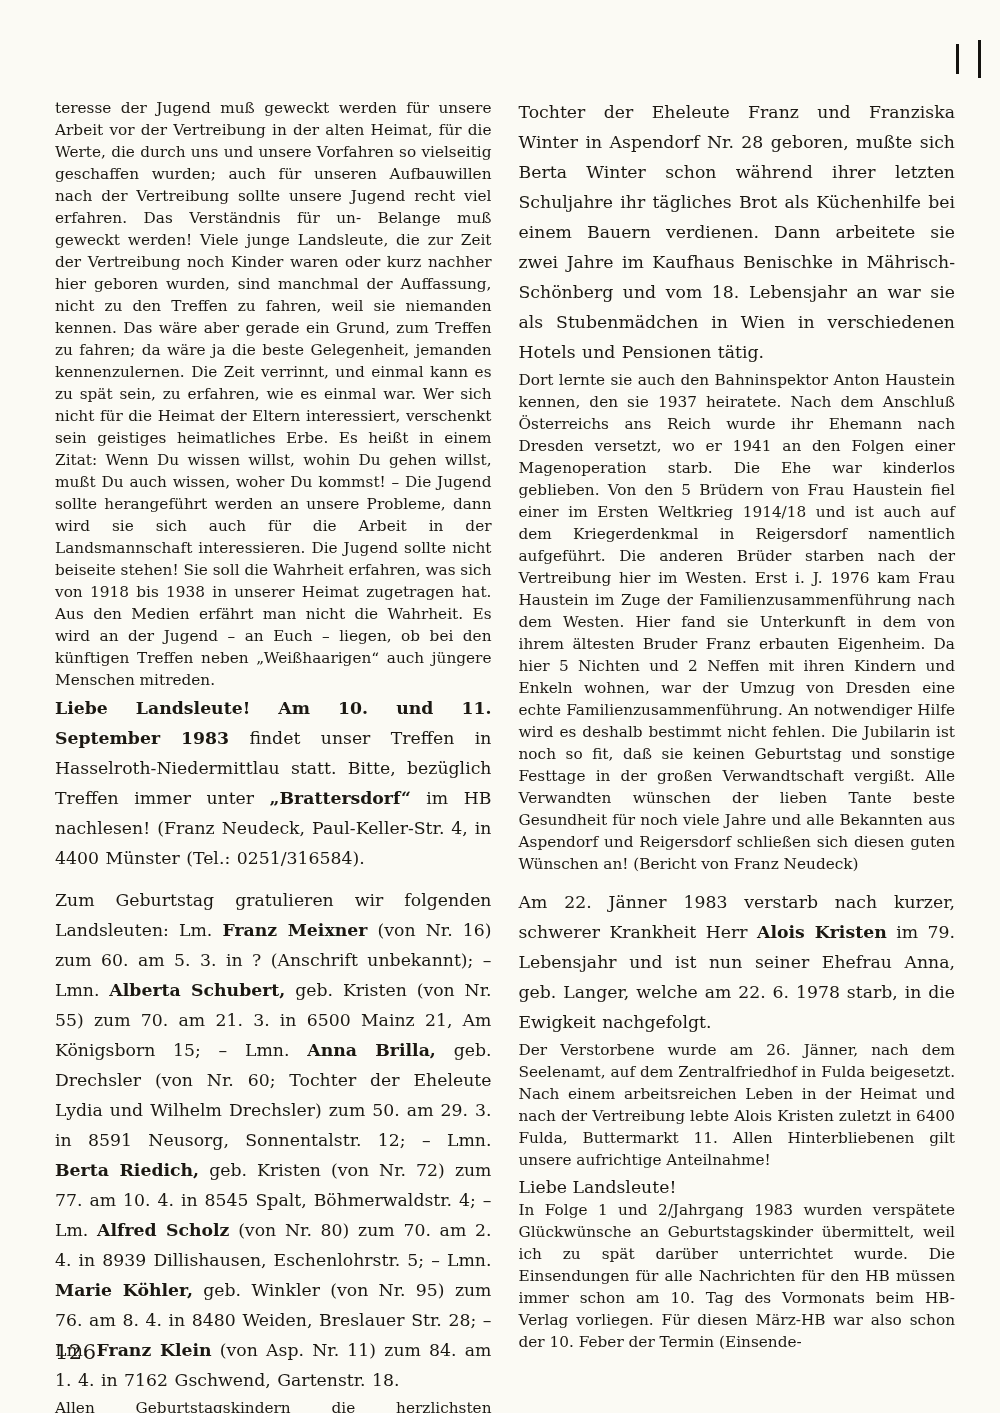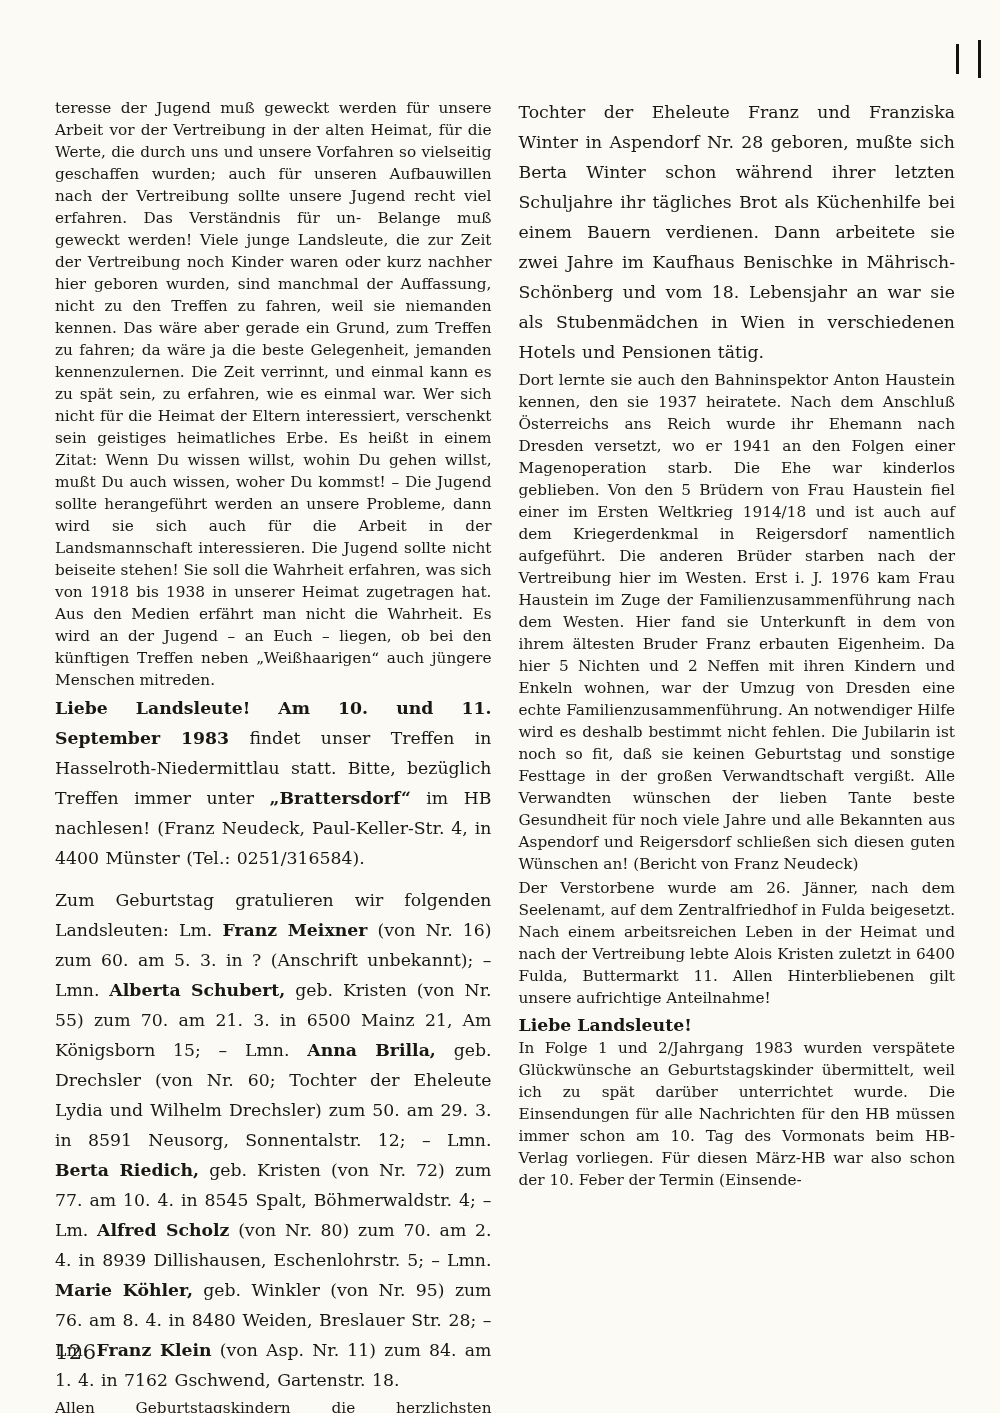--- a/index.html
+++ b/index.html
@@ -44,21 +44,21 @@
   }
   .heading-main {
     font-size: 18.5px;
     font-weight: bold;
     letter-spacing: 0.4px;
     margin-top: 12px;
     margin-bottom: 8px;
   }
   .heading-sub {
     font-size: 17.3px;
-    font-weight: bold;
+    font-weight: normal;
     margin-top: 6px;
     margin-bottom: 2px;
   }
   .page-number {
     position: absolute;
     left: 55px;
     top: 1340px;
     font-size: 21px;
     letter-spacing: 0.5px;
   }
@@ -77,20 +77,21 @@
       <p class="txt-s para">teresse der Jugend muß geweckt werden für unsere Arbeit vor der Vertreibung in der alten Heimat, für die Werte, die durch uns und unsere Vorfahren so vielseitig geschaffen wurden; auch für unseren Aufbauwillen nach der Vertreibung sollte unsere Jugend recht viel erfahren. Das Verständnis für un- Belange muß geweckt werden! Viele junge Landsleute, die zur Zeit der Vertreibung noch Kinder waren oder kurz nachher hier geboren wurden, sind manchmal der Auffassung, nicht zu den Treffen zu fahren, weil sie niemanden kennen. Das wäre aber gerade ein Grund, zum Treffen zu fahren; da wäre ja die beste Gelegenheit, jemanden kennenzulernen. Die Zeit verrinnt, und einmal kann es zu spät sein, zu erfahren, wie es einmal war. Wer sich nicht für die Heimat der Eltern interessiert, verschenkt sein geistiges heimatliches Erbe. Es heißt in einem Zitat: Wenn Du wissen willst, wohin Du gehen willst, mußt Du auch wissen, woher Du kommst! – Die Jugend sollte herangeführt werden an unsere Probleme, dann wird sie sich auch für die Arbeit in der Landsmannschaft interessieren. Die Jugend sollte nicht beiseite stehen! Sie soll die Wahrheit erfahren, was sich von 1918 bis 1938 in unserer Heimat zugetragen hat. Aus den Medien erfährt man nicht die Wahrheit. Es wird an der Jugend – an Euch – liegen, ob bei den künftigen Treffen neben „Weißhaarigen“ auch jüngere Menschen mitreden.</p>
       <p class="txt-l para"><b>Liebe Landsleute! Am 10. und 11. September 1983</b><span> findet unser Treffen in Hasselroth-Niedermittlau statt. Bitte, bezüglich Treffen immer unter </span><b>„Brattersdorf“</b><span> im HB nachlesen! (Franz Neudeck, Paul-Keller-Str. 4, in 4400 Münster (Tel.: 0251/316584).</span></p>
       <p class="txt-l para gap-above"><span>Zum Geburtstag gratulieren wir folgenden Landsleuten: Lm. </span><b>Franz Meixner</b><span> (von Nr. 16) zum 60. am 5. 3. in ? (Anschrift unbekannt); – Lmn. </span><b>Alberta Schubert,</b><span> geb. Kristen (von Nr. 55) zum 70. am 21. 3. in 6500 Mainz 21, Am Königsborn 15; – Lmn. </span><b>Anna Brilla,</b><span> geb. Drechsler (von Nr. 60; Tochter der Eheleute Lydia und Wilhelm Drechsler) zum 50. am 29. 3. in 8591 Neusorg, Sonnentalstr. 12; – Lmn. </span><b>Berta Riedich,</b><span> geb. Kristen (von Nr. 72) zum 77. am 10. 4. in 8545 Spalt, Böhmerwaldstr. 4; – Lm. </span><b>Alfred Scholz</b><span> (von Nr. 80) zum 70. am 2. 4. in 8939 Dillishausen, Eschenlohrstr. 5; – Lmn. </span><b>Marie Köhler,</b><span> geb. Winkler (von Nr. 95) zum 76. am 8. 4. in 8480 Weiden, Breslauer Str. 28; – Lm. </span><b>Franz Klein</b><span> (von Asp. Nr. 11) zum 84. am 1. 4. in 7162 Gschwend, Gartenstr. 18.</span></p>
       <p class="txt-s para">Allen Geburtstagskindern die herzlichsten Glückwünsche und Gesundheit weiterhin! (Bericht von Franz Neudeck)</p>
       <p class="txt-l para gap-above"><span>Am 2. 4. erreicht Lmn. </span><b>Berta Haustein,</b><span> geb. Winter (von Asp. Nr. 24), ihr 85. Lebensjahr in 8655 Wirsberg, Hopfengarten Nr. 31. – 1898 als</span></p>
     </div>
 
     <div class="col">
       <p class="txt-l para">Tochter der Eheleute Franz und Franziska Winter in Aspendorf Nr. 28 geboren, mußte sich Berta Winter schon während ihrer letzten Schuljahre ihr tägliches Brot als Küchenhilfe bei einem Bauern verdienen. Dann arbeitete sie zwei Jahre im Kaufhaus Benischke in Mährisch-Schönberg und vom 18. Lebensjahr an war sie als Stubenmädchen in Wien in verschiedenen Hotels und Pensionen tätig.</p>
       <p class="txt-s para">Dort lernte sie auch den Bahninspektor Anton Haustein kennen, den sie 1937 heiratete. Nach dem Anschluß Österreichs ans Reich wurde ihr Ehemann nach Dresden versetzt, wo er 1941 an den Folgen einer Magenoperation starb. Die Ehe war kinderlos geblieben. Von den 5 Brüdern von Frau Haustein fiel einer im Ersten Weltkrieg 1914/18 und ist auch auf dem Kriegerdenkmal in Reigersdorf namentlich aufgeführt. Die anderen Brüder starben nach der Vertreibung hier im Westen. Erst i. J. 1976 kam Frau Haustein im Zuge der Familienzusammenführung nach dem Westen. Hier fand sie Unterkunft in dem von ihrem ältesten Bruder Franz erbauten Eigenheim. Da hier 5 Nichten und 2 Neffen mit ihren Kindern und Enkeln wohnen, war der Umzug von Dresden eine echte Familienzusammenführung. An notwendiger Hilfe wird es deshalb bestimmt nicht fehlen. Die Jubilarin ist noch so fit, daß sie keinen Geburtstag und sonstige Festtage in der großen Verwandtschaft vergißt. Alle Verwandten wünschen der lieben Tante beste Gesundheit für noch viele Jahre und alle Bekannten aus Aspendorf und Reigersdorf schließen sich diesen guten Wünschen an! (Bericht von Franz Neudeck)</p>
+      <p class="txt-l para gap-above"><span>Am 22. Jänner 1983 verstarb nach kurzer, schwerer Krankheit Herr </span><b>Alois Kristen</b><span> im 79. Lebensjahr und ist nun seiner Ehefrau Anna, geb. Langer, welche am 22. 6. 1978 starb, in die Ewigkeit nachgefolgt.</span></p>
       <p class="txt-s para">Der Verstorbene wurde am 26. Jänner, nach dem Seelenamt, auf dem Zentralfriedhof in Fulda beigesetzt. Nach einem arbeitsreichen Leben in der Heimat und nach der Vertreibung lebte Alois Kristen zuletzt in 6400 Fulda, Buttermarkt 11. Allen Hinterbliebenen gilt unsere aufrichtige Anteilnahme!</p>
       <h3 class="heading-sub">Liebe Landsleute!</h3>
       <p class="txt-s para">In Folge 1 und 2/Jahrgang 1983 wurden verspätete Glückwünsche an Geburtstagskinder übermittelt, weil ich zu spät darüber unterrichtet wurde. Die Einsendungen für alle Nachrichten für den HB müssen immer schon am 10. Tag des Vormonats beim HB-Verlag vorliegen. Für diesen März-HB war also schon der 10. Feber der Termin (Einsende-</p>
     </div>
 
   </div>
 
   <div class="page-number">126</div>
 
 </div>

